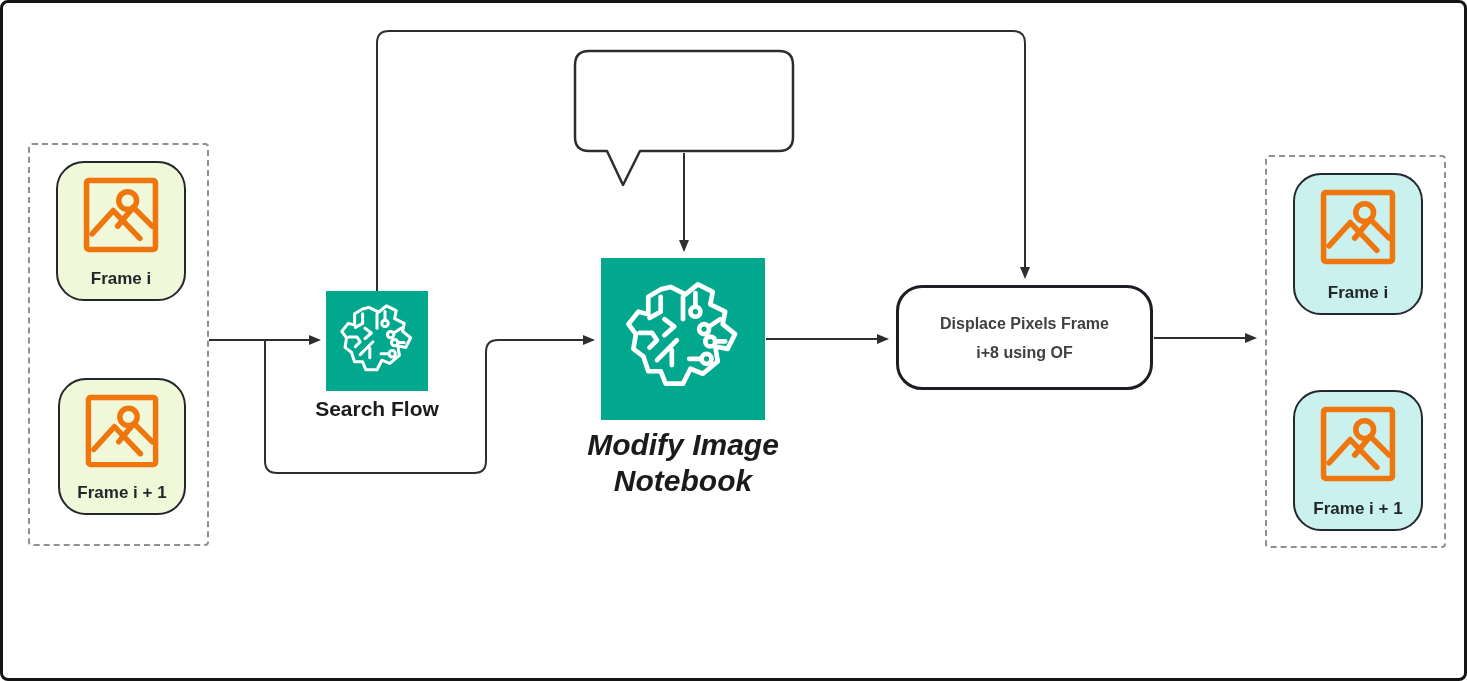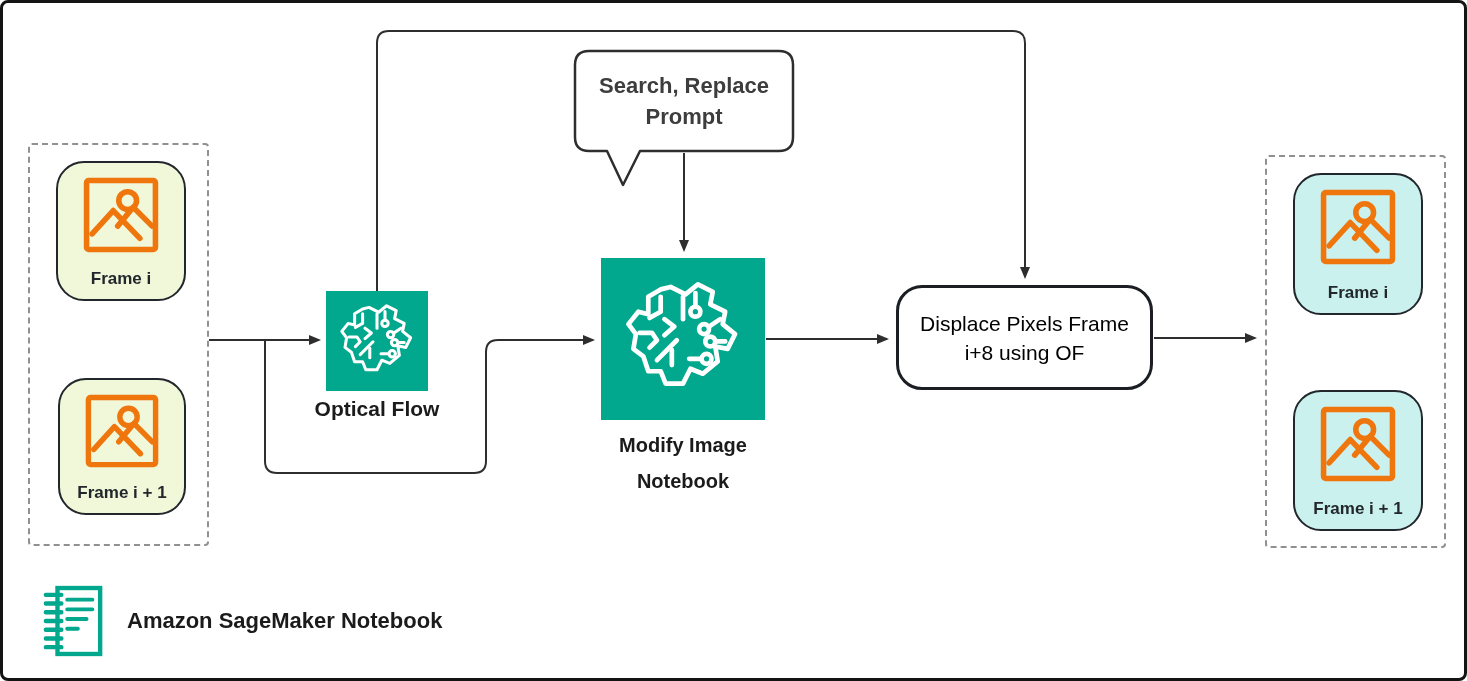--- a/index.html
+++ b/index.html
@@ -22,29 +22,29 @@
   .frame-label { font-size:17px; font-weight:700; color:#22272b; white-space:nowrap; }
   .fill-input { background:var(--input-frame-fill,#f1f7d9); }
   .fill-output { background:var(--output-frame-fill,#cbf1ee); }
 
   .greenbox {
     position:absolute; background:var(--sagemaker-green,#01a88d); color:#ffffff;
     display:flex; align-items:center; justify-content:center;
   }
   .node-label { position:absolute; text-align:center; font-weight:700; color:#1b1b1b; }
   .optical-label { font-size:21px; }
-  .modify-label { font-size:20px; line-height:36px; }
+  .modify-label { font-size:30px; line-height:36px;font-style:italic; }
 
   .callout-text { position:absolute; text-align:center; font-weight:700; font-size:22px; line-height:31px; color:#3d3d3d; }
 
   .displace {
     position:absolute; box-sizing:border-box; background:#ffffff;
     border:3.5px solid #1b1f23; border-radius:26px;
     display:flex; flex-direction:column; align-items:center; justify-content:center;
-    font-weight:400; font-size:21px; line-height:29px; color:#000000; text-align:center;
+    font-weight:700; font-size:16px; line-height:29px; color:#404040; text-align:center;
   }
 
   .footer { position:absolute; display:flex; align-items:center; }
   .footer .icon { color:var(--sagemaker-green,#01a88d); }
   .footer-label { font-weight:700; font-size:22px; color:#1b1b1b; margin-left:22px; }
 
   svg.iconsvg { display:block; }
   .defs { position:absolute; width:0; height:0; overflow:hidden; }
 </style>
 </head>
@@ -125,26 +125,22 @@
     </div>
   </div>
 
   <div class="greenbox" style="left:323px; top:288px; width:102px; height:100px;">
     <span class="icon">
       <svg class="iconsvg" width="80" height="80">
           <use href="#sym-brain"></use>
         </svg>
     </span>
   </div>
-  <div class="node-label optical-label" style="left:289px; top:394px; width:170px;">Optical Flow</div>
+  <div class="node-label optical-label" style="left:289px; top:394px; width:170px;">Search Flow</div>
 
-  <div class="callout-text" style="left:577px; top:67px; width:208px;">
-    <div>Search, Replace</div>
-    <div>Prompt</div>
-  </div>
 
   <div class="greenbox" style="left:598px; top:255px; width:164px; height:162px;">
     <span class="icon">
       <svg class="iconsvg" width="124" height="124">
           <use href="#sym-brain"></use>
         </svg>
     </span>
   </div>
   <div class="node-label modify-label" style="left:555px; top:424px; width:250px;">
     <div>Modify Image</div>
@@ -168,22 +164,14 @@
     <div class="frame fill-output" style="left:26px; top:233px; width:130px; height:141px;">
       <span class="icon">
         <svg class="iconsvg" width="84" height="80">
             <use href="#sym-image"></use>
           </svg>
       </span>
       <span class="frame-label">Frame i + 1</span>
     </div>
   </div>
 
-  <div class="footer" style="left:38px; top:580px;">
-    <span class="icon">
-      <svg class="iconsvg" width="64" height="76">
-          <use href="#sym-notebook"></use>
-        </svg>
-    </span>
-    <span class="footer-label">Amazon SageMaker Notebook</span>
-  </div>
 
 </div>
 
 </body></html>

